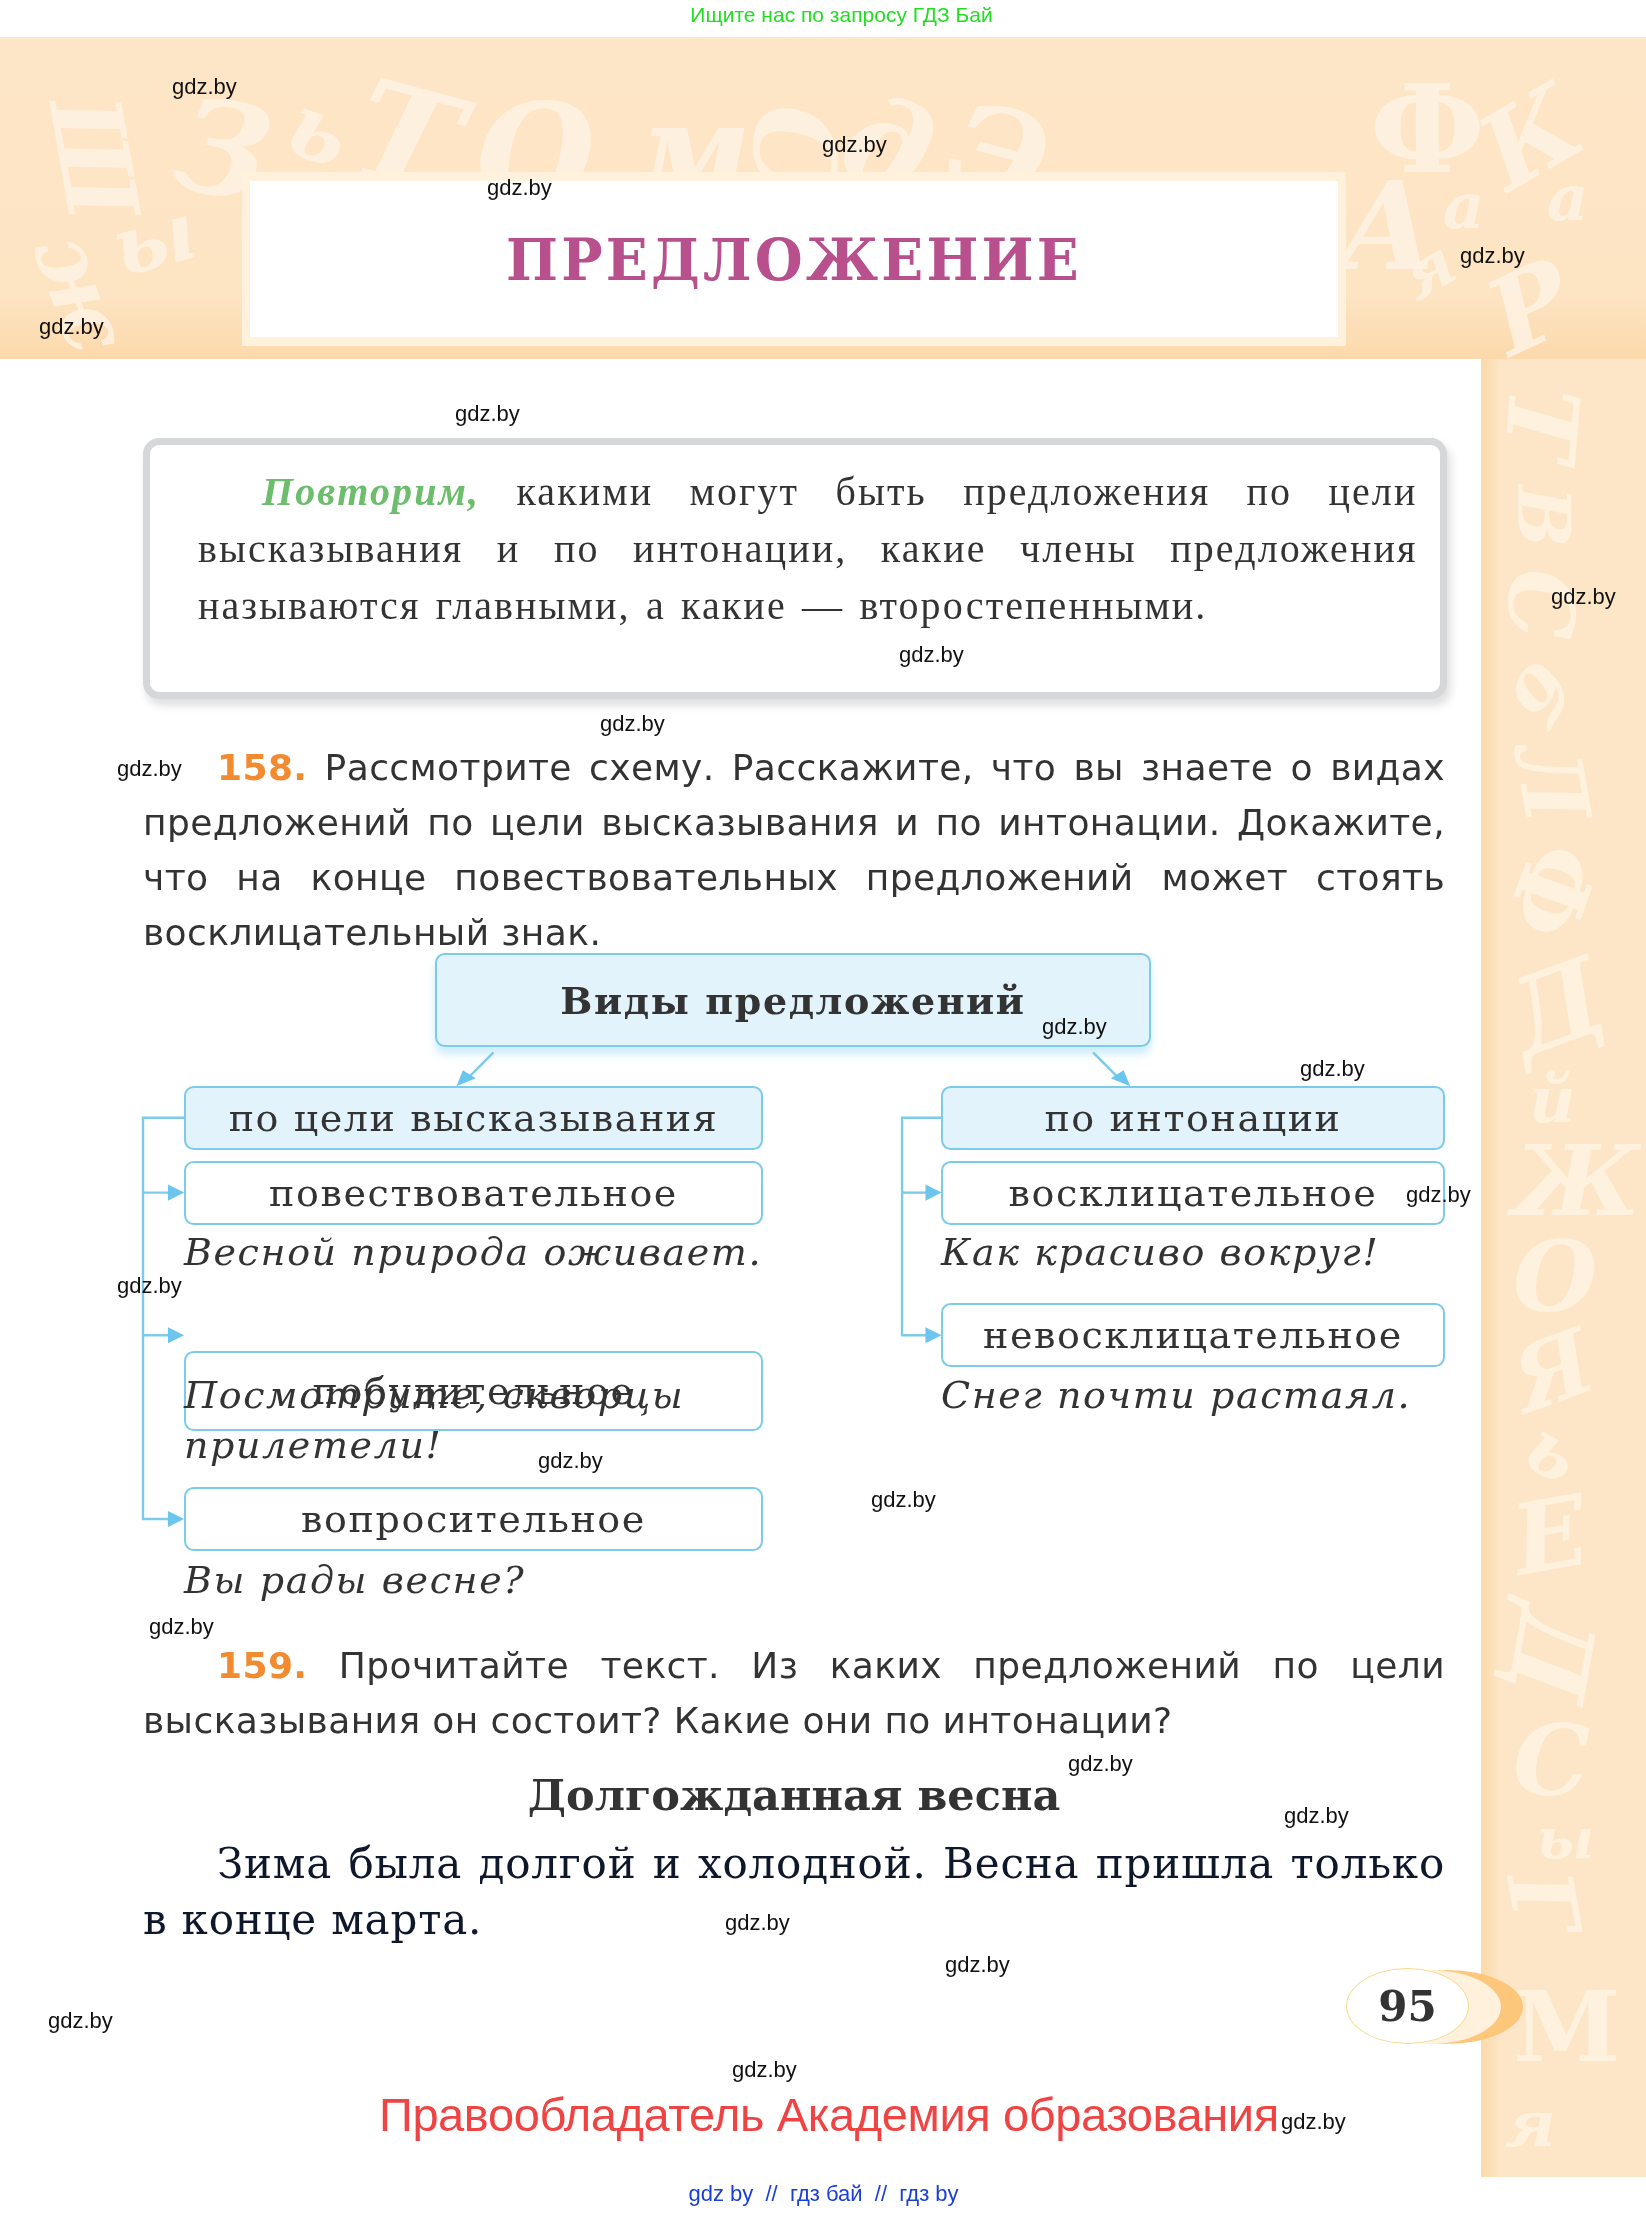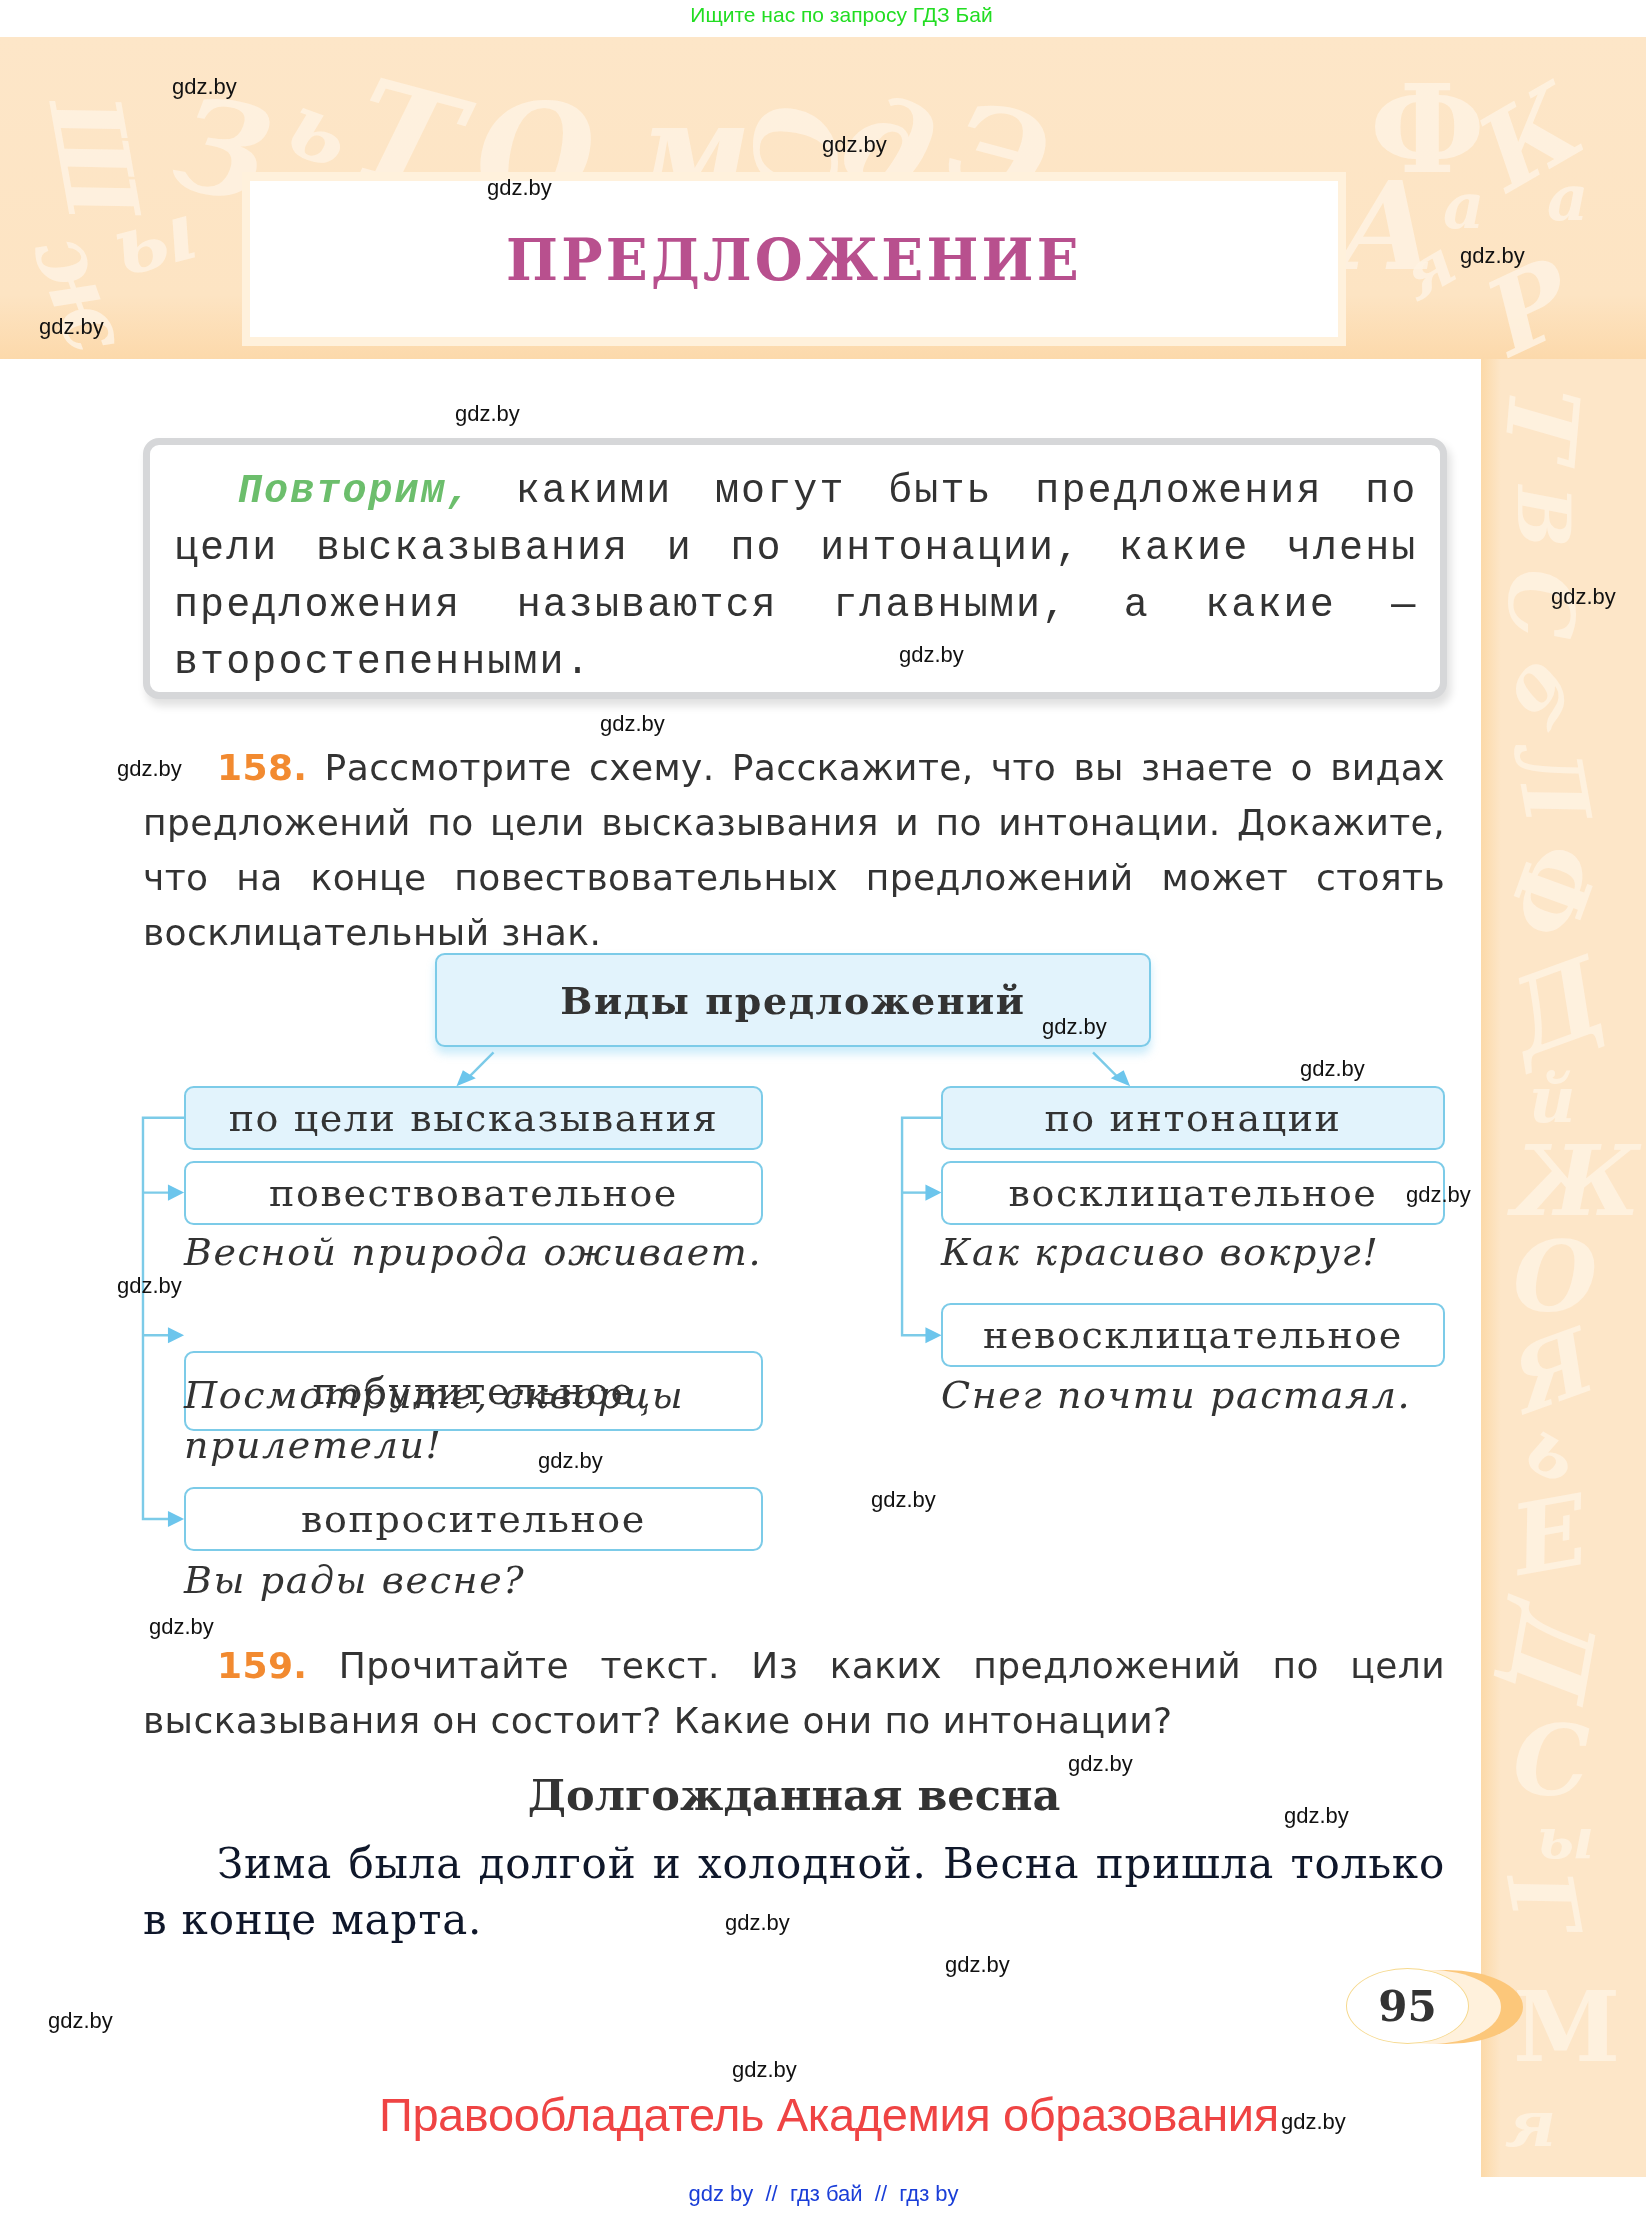--- a/index.html
+++ b/index.html
@@ -43,22 +43,22 @@
   }
 
   
   .callout {
     position: absolute; left: 143px; top: 438px; width: 1304px; height: 261px;
     border: 7.3px solid #d6d7d9; border-radius: 16px; background: #ffffff;
     box-shadow: 3.2px 6.4px 8px rgba(0,0,0,0.12);
     padding: 17.7px 22.6px 0 24px;
   }
   .callout-text {
-    font-family: Liberation Mono, monospace; font-size: 40px; line-height: 57px;
-    letter-spacing: 2.1px; text-align: justify; color: #333333; word-spacing: 3.2px;
+    font-family: Liberation Serif, serif; font-size: 40px; line-height: 57px;
+    letter-spacing: 2.1px; text-align: justify; color: #333333; word-spacing: 3.2px; margin-left: 24px;
   }
   .callout-text .lead {
     font-style: italic; font-weight: bold; color: #6cbe6c; padding-left: 64px;
   }
 
   
   .exercise {
     position: absolute; left: 143px; width: 1302px;
     font-family: "DejaVu Sans", sans-serif; font-size: 36px; line-height: 55px;
     color: #333333; text-align: justify; letter-spacing: 0.4px;

